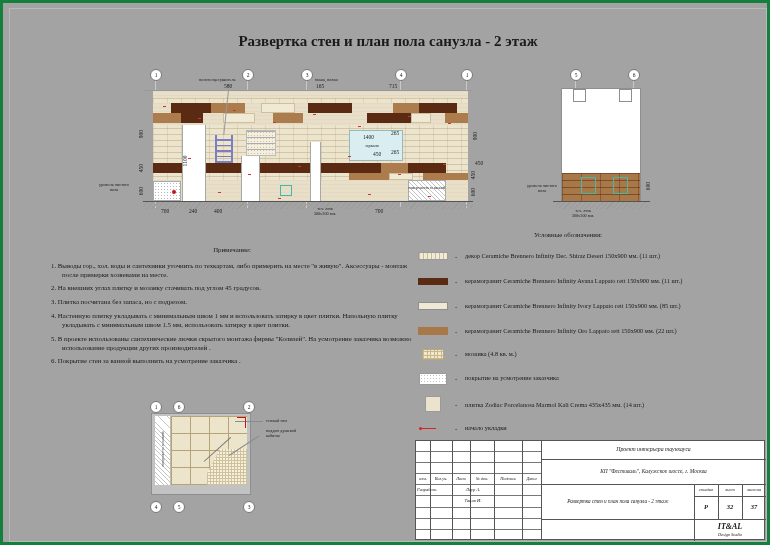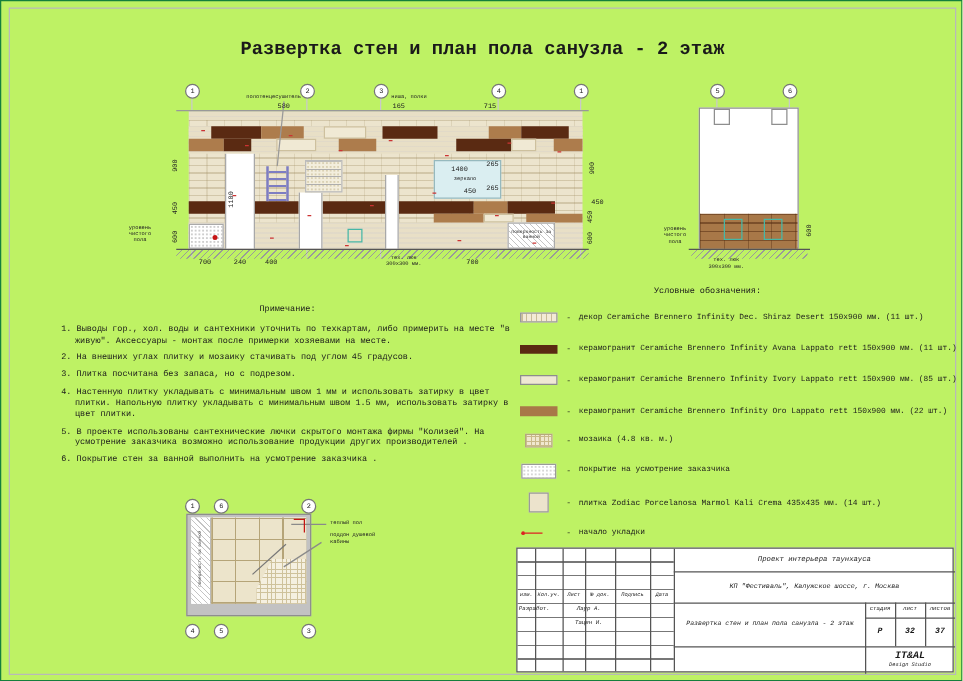--- a/index.html
+++ b/index.html
@@ -1,17 +1,17 @@
 <!DOCTYPE html>
 <html><head>
 <meta charset="utf-8">
 <style>
   html,body{margin:0;padding:0;background:#fff;}
-  #sheet{position:relative;width:770px;height:545px;background:#bef264;overflow:hidden;
-         font-family:Liberation Mono, monospace;color:#1a1a1a;border:1px solid #15803d;box-sizing:border-box;}
+  #sheet{position:relative;width:770px;height:545px;background:#a3a3a3;overflow:hidden;
+         font-family:Liberation Serif, serif;color:#1a1a1a;border:3px solid #15803d;box-sizing:border-box;}
   .abs{position:absolute;}
   .frame{border:1px solid #b9b9b9;}
   
   .axc{position:absolute;width:10px;height:10px;border:1px solid #777;border-radius:50%;background:#fff;
        font-size:5.5px;line-height:10px;text-align:center;z-index:30;}
   .axline{position:absolute;width:1px;background:#c9c9c9;z-index:1;}
   
   .dim{position:absolute;font-size:5.5px;color:#222;white-space:nowrap;z-index:40;}
   .vdim{transform:rotate(-90deg);transform-origin:center;}
   .lbl{position:absolute;font-size:4.3px;color:#222;white-space:nowrap;z-index:40;}

